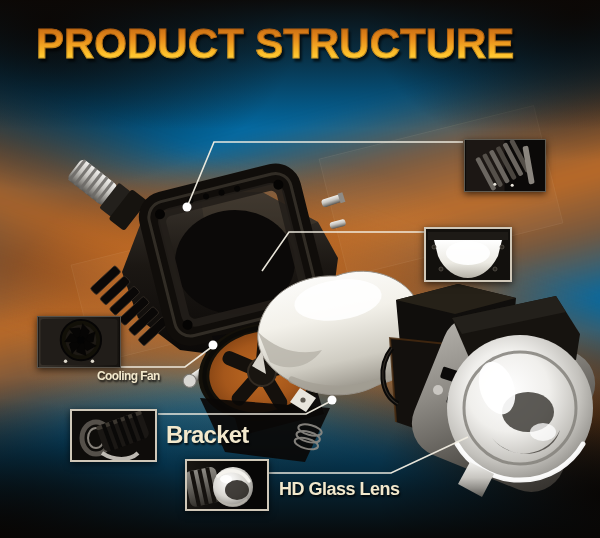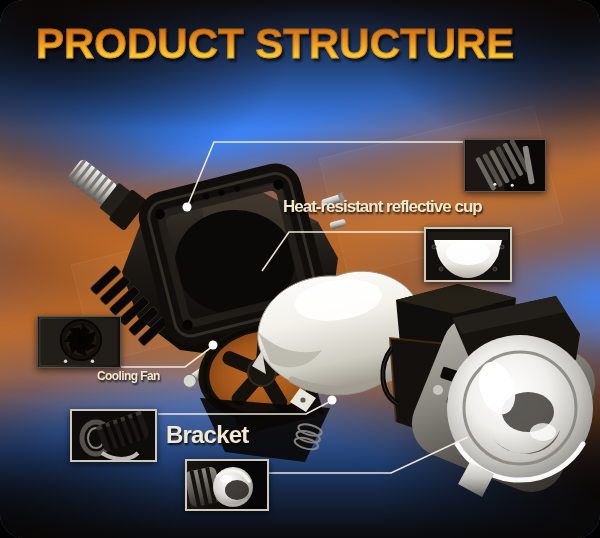--- a/index.html
+++ b/index.html
@@ -1,18 +1,18 @@
 <!DOCTYPE html>
 <html><head>
 <meta charset="utf-8">
 <style>
   html,body{margin:0;padding:0;background:#000;}
   .stage{
     position:relative;width:600px;height:538px;overflow:hidden;
-    background:#3b82f6;font-family:"Liberation Sans",sans-serif;border-radius:24px;
+    background:#0369a1;font-family:"Liberation Sans",sans-serif;
   }
   
   .beam{position:absolute;filter:blur(9px);}
   .beam-a{
     left:-350px;top:125px;width:1300px;height:250px;transform:rotate(-15deg);
     background:linear-gradient(to bottom,rgba(120,55,15,0) 0%,rgba(160,80,24,.72) 26%,rgba(198,106,32,.95) 50%,rgba(160,80,24,.72) 74%,rgba(120,55,15,0) 100%);
   }
   .beam-b{
     left:-350px;top:195px;width:1300px;height:230px;transform:rotate(20deg);
     background:linear-gradient(to bottom,rgba(120,55,15,0) 0%,rgba(150,75,22,.68) 28%,rgba(185,98,30,.9) 50%,rgba(150,75,22,.68) 72%,rgba(120,55,15,0) 100%);
@@ -380,17 +380,17 @@
       </g>
       <circle cx="46" cy="26" r="20" fill="url(#tLens)"></circle>
       <ellipse cx="50" cy="29" rx="12" ry="10" fill="#23201c" opacity=".85"></ellipse>
       <path d="M31,15 A20 20 0 0 1 62 20" fill="none" stroke="#f5f3ee" stroke-width="3.5" stroke-linecap="round"></path>
       <ellipse cx="39" cy="18" rx="6" ry="4" fill="#ffffff" opacity=".9"></ellipse>
       <path d="M30,37 A20 20 0 0 0 60 38" fill="none" stroke="#b9b5ad" stroke-width="2" opacity=".8"></path>
     </svg>
   </div>
 
   <h1 class="title">PRODUCT STRUCTURE</h1>
-  <div class="label label-cup">Heat-resistant reflective cup</div>
   <div class="label label-fan">Cooling Fan</div>
   <div class="label label-bracket">Bracket</div>
+  <div class="label label-lens">HD Glass Lens</div>
 
 </div>
 
 </body></html>

